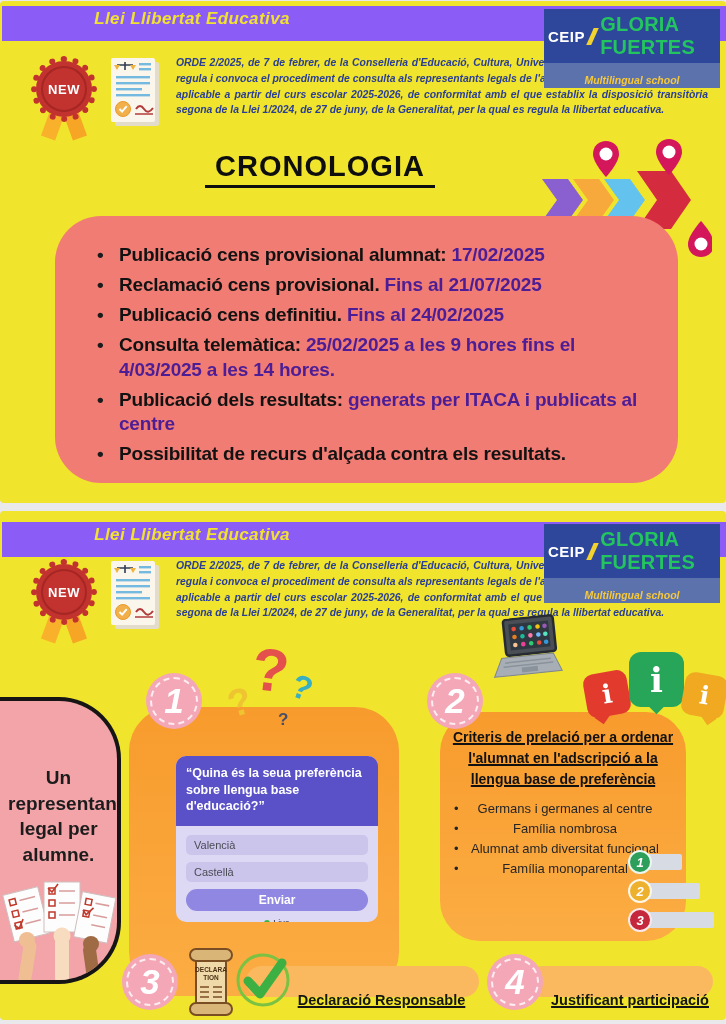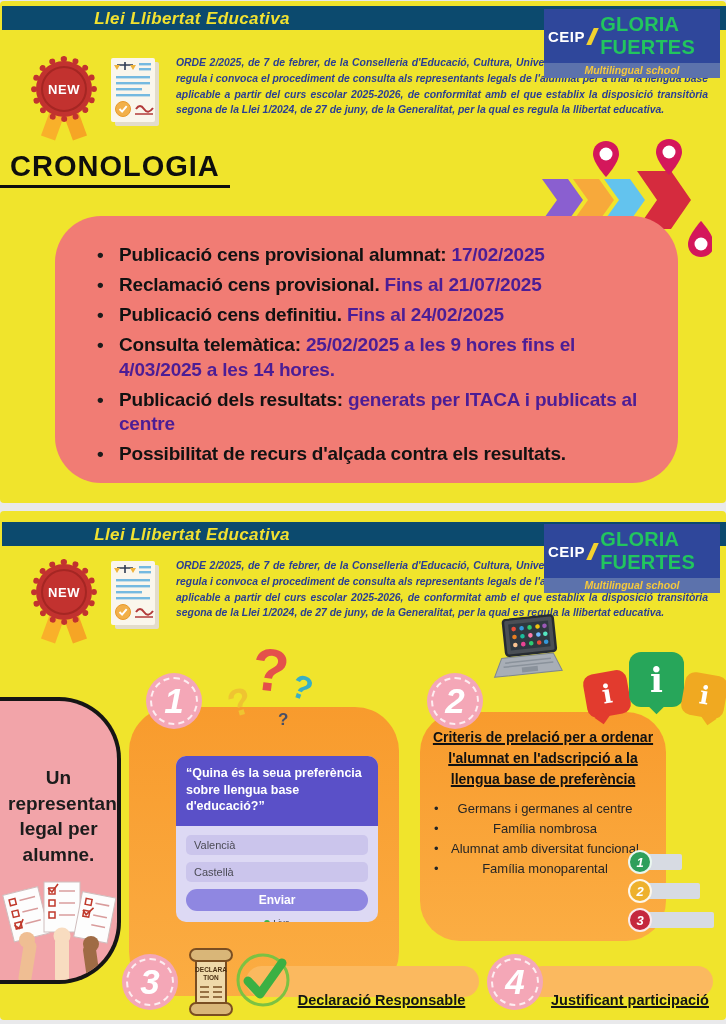--- a/index.html
+++ b/index.html
@@ -3,54 +3,54 @@
 <meta charset="utf-8">
 <style>
   * { margin:0; padding:0; box-sizing:border-box; }
   body { font-family:"Liberation Sans", sans-serif; background:#E9E9EB; }
   .page { position:relative; width:726px; height:1024px; background:#E9E9EB; overflow:hidden; }
   .slide { position:absolute; left:0; width:726px; background:#F0E42C; border-radius:4px; overflow:hidden; }
   #slide1 { top:1px; height:502px; }
   #slide2 { top:511px; height:509px; }
 
   
-  .topbar { position:absolute; left:2px; right:0; height:24px; background:#0c4a6e; }
+  .topbar { position:absolute; left:2px; right:0; height:35px; background:#8b5cf6; }
   #slide1 .topbar { top:5px; }
   #slide2 .topbar { top:11px; }
   .topbar-title { position:absolute; left:0; top:0; width:380px; line-height:25px; text-align:center;
     color:#F2E230; font-weight:bold; font-style:italic; font-size:17px; letter-spacing:.4px; }
   .logo { position:absolute; right:6px; width:176px; z-index:3; }
   #slide1 .logo { top:8px; }
   #slide2 .logo { top:13px; }
   .logo-main { background:#2F479B; display:flex; align-items:center; justify-content:center; gap:5px; padding:4px 4px; }
   .logo-ceip { color:#FFFFFF; font-weight:bold; font-size:15px; letter-spacing:.5px; }
   .logo-wedge { width:8px; height:17px; background:#F2D22E; transform:skewX(-24deg); }
   .logo-school { color:#22c55e; font-weight:bold; font-size:20px; letter-spacing:.2px; }
   .logo-band { background:#5C72AC; text-align:center; color:#F6C93C; font-weight:bold; font-style:italic;
-    font-size:10.5px; padding:1px 0 2px; }
+    font-size:10.5px; padding:11px 0 2px; }
 
   
   .orde { position:absolute; left:32px; right:18px; display:flex; align-items:flex-start; }
   #slide1 .orde { top:54px; }
   #slide2 .orde { top:47px; }
   .badge-wrap { width:72px; height:88px; flex:0 0 auto; position:relative; }
   .badge { position:absolute; left:4px; top:6px; width:56px; height:56px; background:#C2322F; border-radius:50%;
     display:flex; align-items:center; justify-content:center; z-index:2; }
   .badge::before { content:""; position:absolute; inset:-5px; border:6px dotted #C2322F; border-radius:50%; }
   .badge::after { content:""; position:absolute; inset:5px; border:2px solid #A52623; border-radius:50%; }
   .badge-text { color:#fff; font-weight:bold; font-size:13px; letter-spacing:.5px; position:relative; z-index:1; }
   .ribbon { position:absolute; top:52px; width:15px; height:32px; z-index:1; }
   .ribbon.l { left:14px; background:#F9B02A; transform:rotate(20deg); }
   .ribbon.r { left:35px; background:#F6A525; transform:rotate(-20deg); }
   .doc-icon { flex:0 0 auto; margin:0 14px 0 2px; }
   .orde-text { flex:1; color:#2A3E93; font-weight:bold; font-style:italic; font-size:10.4px;
     line-height:1.52; text-align:justify; }
 
   
-  .heading { position:absolute; left:0; width:100%; }
+  .heading { position:absolute; left:0; width:100%; text-align:center; }
   #slide1 .heading { top:149px; padding-right:86px; }
   #slide2 .heading { top:118px; padding-right:8px; }
   .heading span { display:inline-block; font-weight:bold; color:#0E0E0E; border-bottom:3.5px solid #0E0E0E;
     padding:0 10px 2px; letter-spacing:1px; }
   #slide1 .heading span { font-size:29px; }
   #slide2 .heading span { font-size:33px; }
   .timeline-icon { position:absolute; right:14px; top:138px; }
   .salmon-box { position:absolute; left:55px; top:215px; width:623px; height:267px; background:#F17C74;
     border-radius:46px; padding:27px 24px 0 40px; }
   .tl-list { list-style:none; }
@@ -75,21 +75,21 @@
   #step3 { left:122px; top:443px; }
   #step4 { left:487px; top:443px; }
   .qmarks { position:absolute; left:226px; top:134px; width:110px; height:110px; z-index:4; }
   .qm { position:absolute; font-weight:bold; line-height:1; }
   .qm-red { left:26px; top:-4px; font-size:60px; color:#E4504B; transform:rotate(7deg); }
   .qm-teal { left:66px; top:26px; font-size:33px; color:#39AFC4; transform:rotate(20deg); }
   .qm-yellow { left:2px; top:38px; font-size:38px; color:#EFC431; transform:rotate(-16deg); }
   .qm-dark { left:52px; top:66px; font-size:17px; color:#4A4F66; }
   .orange-box { background:linear-gradient(180deg,#F89B2D 0%,#FBAD43 100%); position:absolute; }
   #orange1 { left:129px; top:196px; width:270px; height:289px; border-radius:44px; }
-  #orange2 { left:420px; top:201px; width:246px; height:229px; border-radius:40px; padding-top:15px; }
+  #orange2 { left:440px; top:201px; width:246px; height:229px; border-radius:40px; padding-top:15px; }
   .poll-card { position:absolute; left:47px; top:49px; width:202px; height:166px; border-radius:10px;
     background:#DDD9F4; overflow:hidden; display:flex; flex-direction:column; }
   .poll-q { background:#5A50C8; color:#FFFFFF; font-weight:bold; font-size:12.5px; line-height:1.32;
     padding:9px 10px 11px; }
   .poll-body { flex:1; padding:9px 10px 6px; display:flex; flex-direction:column; gap:7px; }
   .poll-opt { background:#CBC5EC; border-radius:5px; padding:4px 8px; font-size:11px; color:#4B4B55; }
   .poll-send { background:#8F87E1; border-radius:12px; color:#fff; font-weight:bold; font-size:12px;
     text-align:center; padding:4px 0; border:none; cursor:pointer; }
   .poll-live { text-align:center; font-size:9px; color:#333; }
   .live-dot { display:inline-block; width:6px; height:6px; background:#3BB54A; border-radius:50%; margin-right:3px; }

